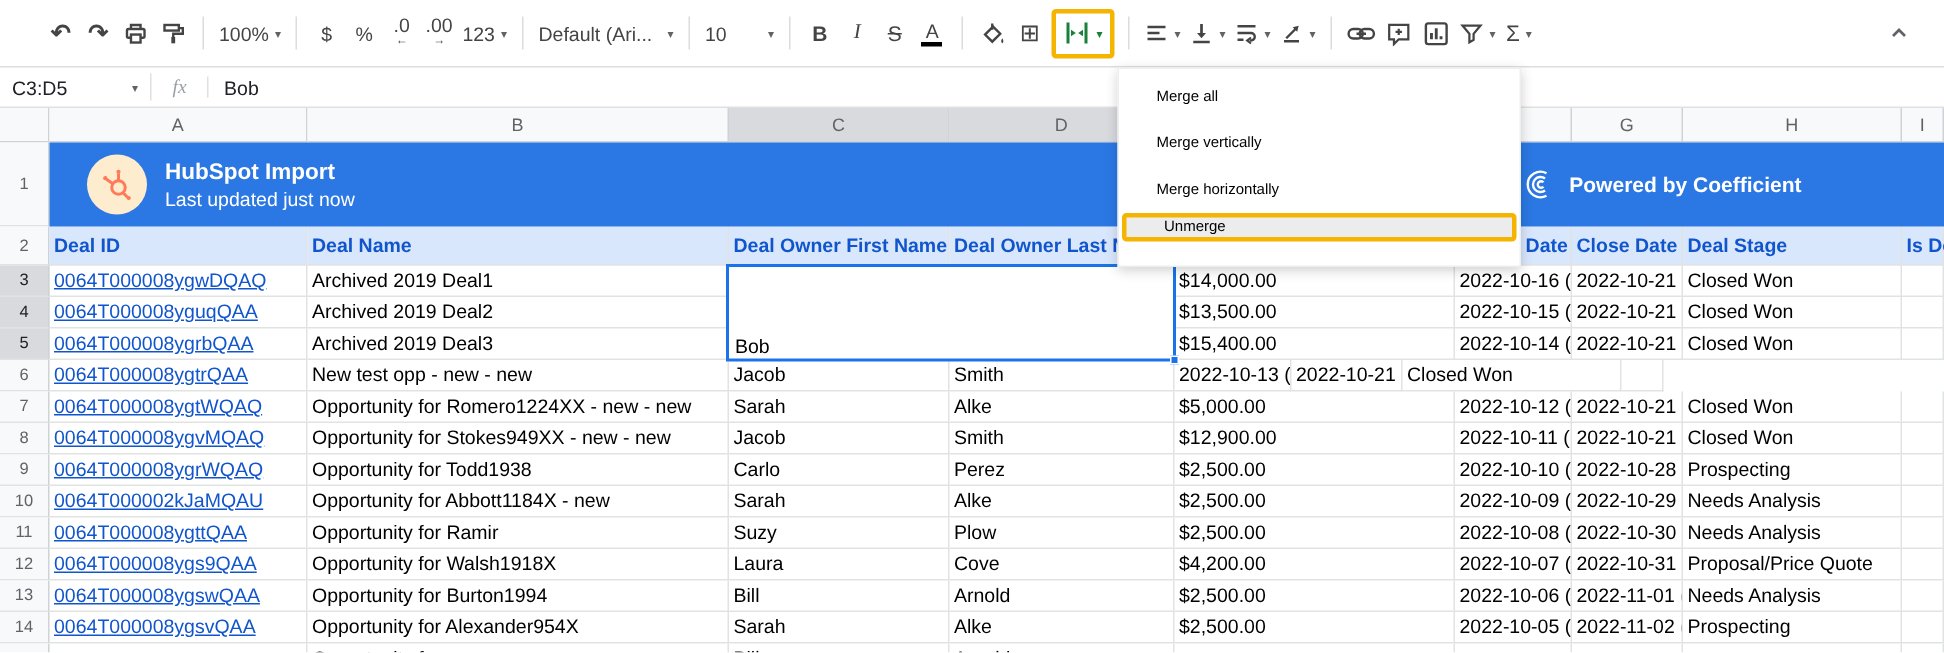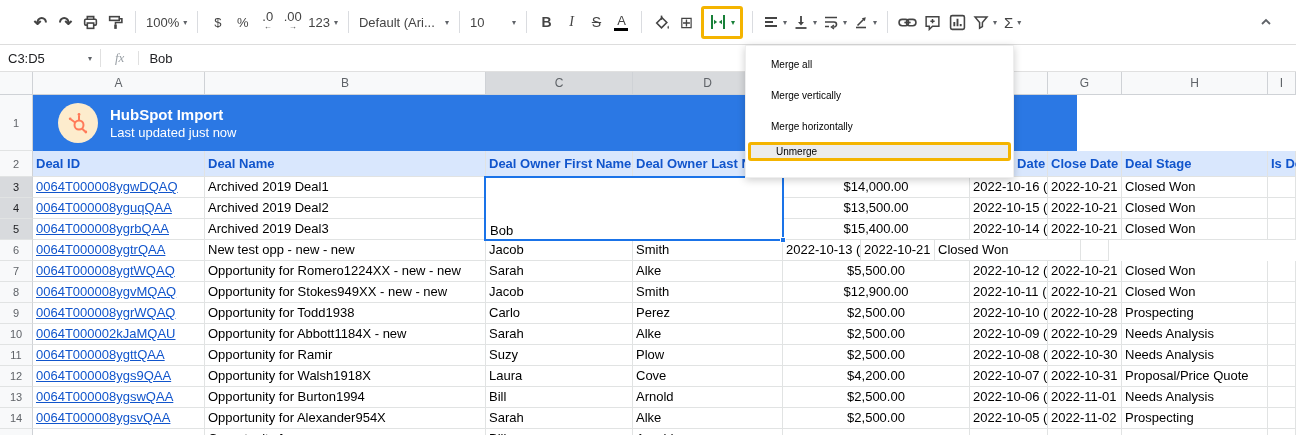--- a/index.html
+++ b/index.html
@@ -39,26 +39,26 @@
   .chc{background:#f8f9fa;border-right:1px solid #cfd2d6;border-bottom:1px solid #cfd2d6;
     display:flex;align-items:center;justify-content:center;font-size:12px;color:#5f6368}
   .chc.hsel{background:#d8dadd}
   .row{display:flex}
   .gut{background:#f8f9fa;border-right:1px solid #cfd2d6;border-bottom:1px solid #e1e3e3;
     font-size:11px;color:#5f6368;display:flex;align-items:center;justify-content:center}
   .gut.gsel{background:#d8dadd;color:#202124}
   .cell{border-right:1px solid #e1e3e3;border-bottom:1px solid #e1e3e3;font-size:13px;
     color:#000;line-height:20px;padding:0 3px;white-space:nowrap;overflow:hidden}
   .data-row{height:21px}
-  .num{text-align:center}
+  .num{text-align:left}
   .ovis{overflow:visible}
   a.link{color:#1155cc;text-decoration:underline;cursor:pointer}
   
   .banner-row{height:56px}
-  .banner{width:1044px;background:#2b78e4;display:flex;align-items:center;position:relative}
+  .banner{width:1263px;background:#2b78e4;display:flex;align-items:center;position:relative}
   .hs-circle{width:40px;height:40px;border-radius:50%;background:#fdeccd;margin-left:25px;
     display:flex;align-items:center;justify-content:center;flex:none}
   .banner-text{margin-left:12px;color:#fff}
   .banner-title{font-size:15px;font-weight:bold;line-height:19px}
   .banner-sub{font-size:13px;line-height:17px}
   .powered{position:absolute;right:95px;top:0;height:100%;display:flex;align-items:center;color:#fff}
   .powered .ptext{font-size:14px;font-weight:bold;margin-left:6px}
   
   .hdr-row{height:26px}
   .hcell{background:#d9e7fd;font-weight:bold;color:#1155cc;line-height:25px;font-size:13px}
@@ -347,21 +347,21 @@
     <div class="cell w-g">2022-10-21 (</div>
     <div class="cell w-h">Closed Won</div>
     <div class="cell w-i"></div>
   </div>
   <div class="row data-row">
     <div class="gut w-gut">7</div>
     <div class="cell w-a"><a class="link">0064T000008ygtWQAQ</a></div>
     <div class="cell w-b">Opportunity for Romero1224XX - new - new</div>
     <div class="cell w-c">Sarah</div>
     <div class="cell w-d">Alke</div>
-    <div class="cell w-e num">$5,500.00</div>
+    <div class="cell w-e num">$5,000.00</div>
     <div class="cell w-f">2022-10-12 (</div>
     <div class="cell w-g">2022-10-21 (</div>
     <div class="cell w-h">Closed Won</div>
     <div class="cell w-i"></div>
   </div>
   <div class="row data-row">
     <div class="gut w-gut">8</div>
     <div class="cell w-a"><a class="link">0064T000008ygvMQAQ</a></div>
     <div class="cell w-b">Opportunity for Stokes949XX - new - new</div>
     <div class="cell w-c">Jacob</div>

